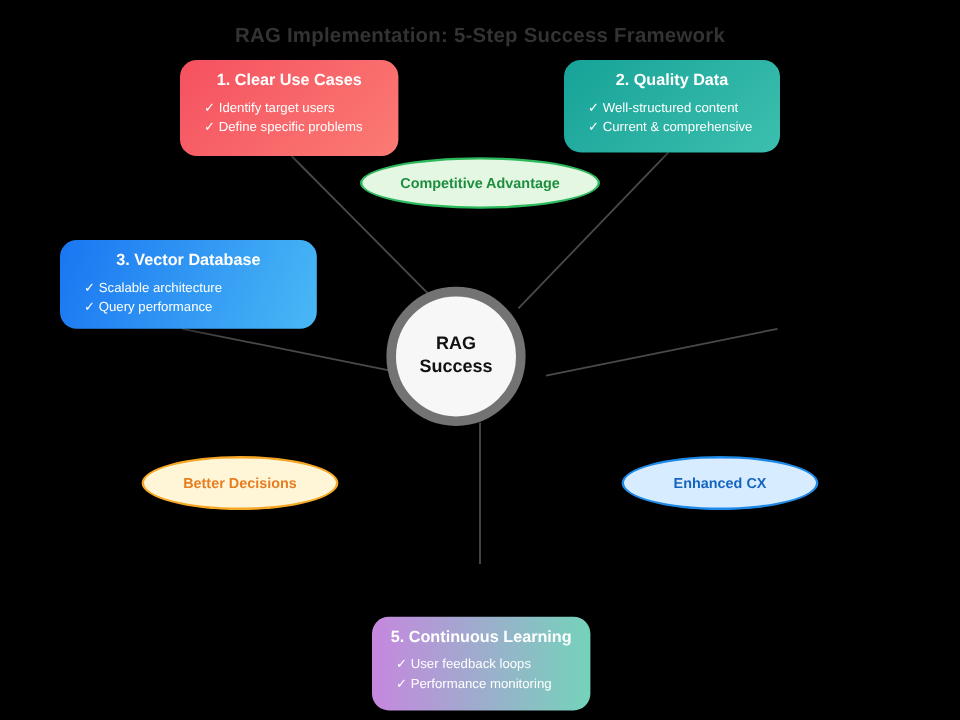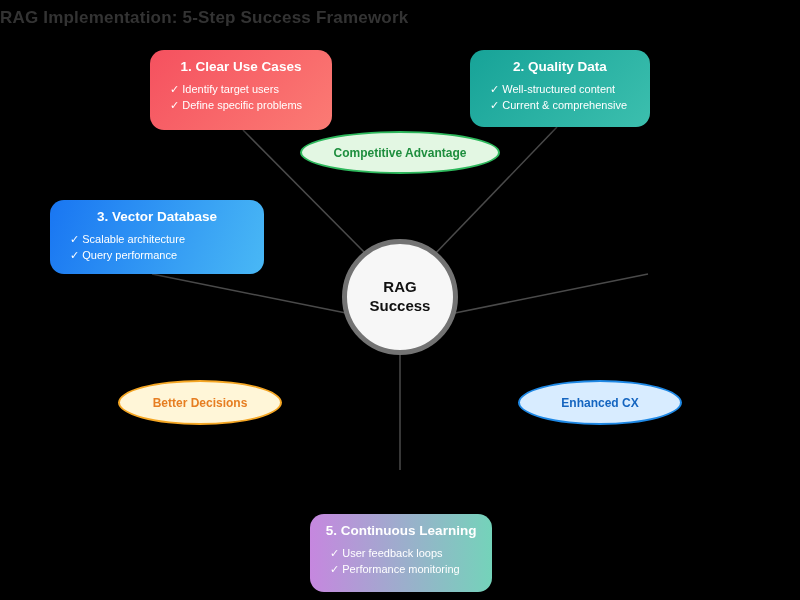--- a/index.html
+++ b/index.html
@@ -6,22 +6,23 @@
   .canvas {
     position: relative;
     width: 800px;
     height: 600px;
     background: #000000;
     font-family: "Liberation Sans", sans-serif;
     overflow: hidden;
   }
   .diagram-title {
     position: absolute;
-    top: 8px; left: 0;
+    top: 20px; left: 0;
     width: 100%;
+    text-align: center;
     color: #333333;
     font-size: 17px;
     font-weight: bold;
     letter-spacing: 0.2px;
   }
   svg.connectors {
     position: absolute;
     top: 0; left: 0;
     z-index: 1;
   }
@@ -51,24 +52,24 @@
             background: linear-gradient(135deg, #17a398 0%, #3cbfae 100%); }
   .step-3 { left: 50px;  top: 200px; width: 214px; height: 74px;
             background: linear-gradient(110deg, #1976f2 0%, #49b8f5 100%); }
   .step-4 { left: 565px; top: 200px; width: 186px; height: 74px;
             background: linear-gradient(90deg, #93d7a2 0%, #ece48e 100%); }
   .step-5 { left: 310px; top: 470px; width: 182px; height: 78px;
             background: linear-gradient(90deg, #c687df 0%, #74d3ba 100%); margin-top: 44px; }
   .center-node {
     position: absolute;
     z-index: 3;
-    left: 342px; top: 239px;
+    left: 322px; top: 239px;
     width: 116px; height: 116px;
     background: #f7f7f7;
-    border: 5px solid #737373;
+    border: 8px solid #737373;
     border-radius: 50%;
     box-sizing: border-box;
     display: flex;
     flex-direction: column;
     align-items: center;
     justify-content: center;
     color: #111111;
     font-size: 15px;
     font-weight: bold;
     line-height: 1.25;

